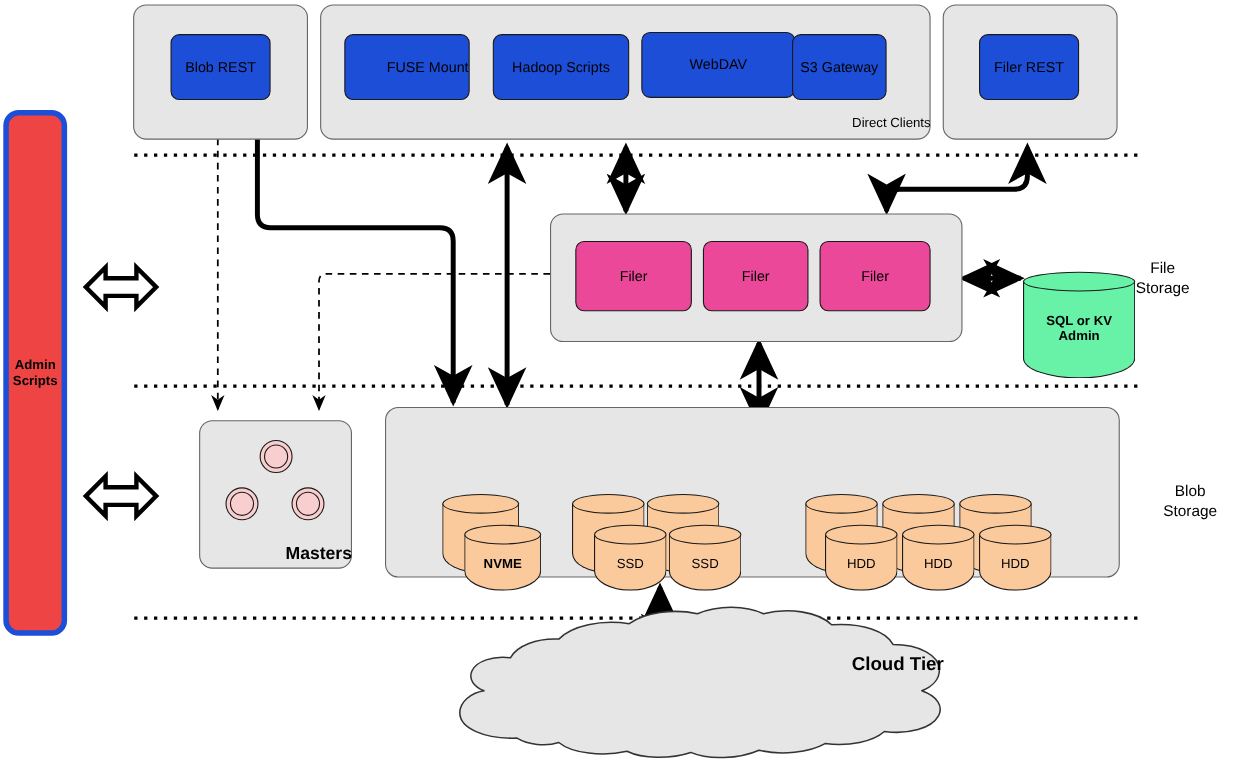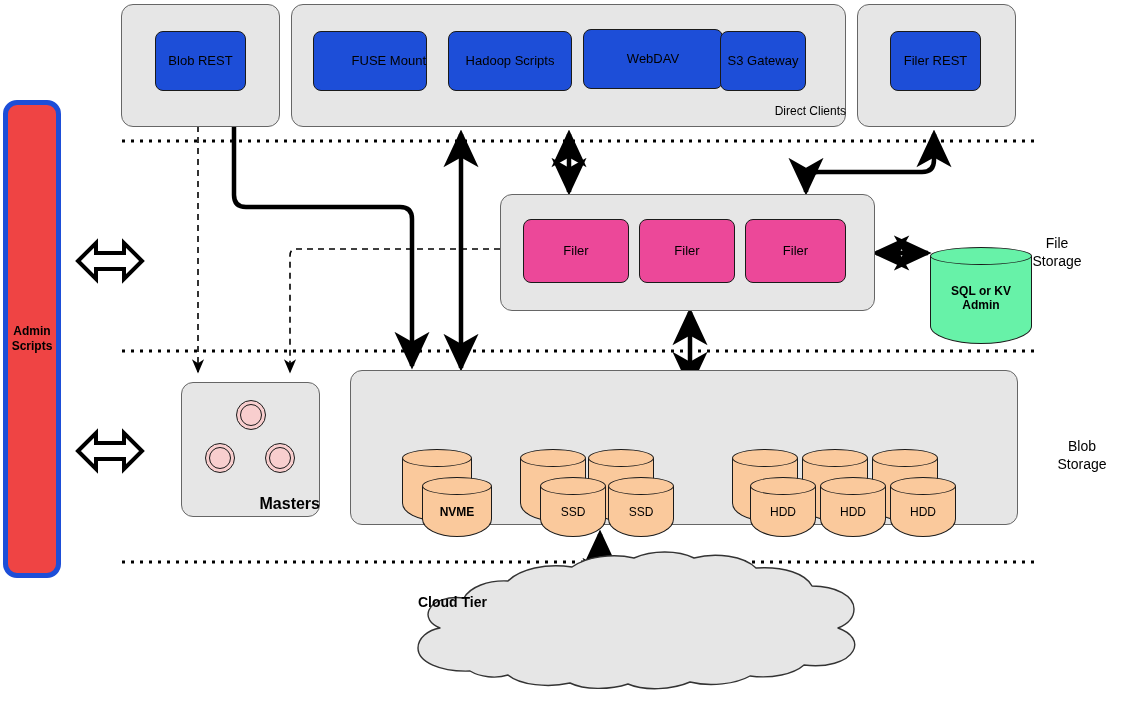--- a/index.html
+++ b/index.html
@@ -130,22 +130,22 @@
     color:#000;
     z-index:3;
   }
   .cyl.green .body,.cyl.green .top{background:#67f2a8;}
   .cyl.green .lbl{font-weight:bold;font-size:12px;line-height:1.15;}
   
   #cloud-tier{position:absolute;}
   #cloud-tier .lbl{
     position:absolute;
     left:0;right:0;top:42px;
-    text-align:left;
-    font-size:14px;
+    text-align:right;
+    font-size:17px;
     font-weight:bold;
     color:#000;
   }
 </style>
 </head>
 <body>
 
 <div id="canvas">
 
   <svg class="svg-layer" viewBox="0 0 1121 701" xmlns="http://www.w3.org/2000/svg">

